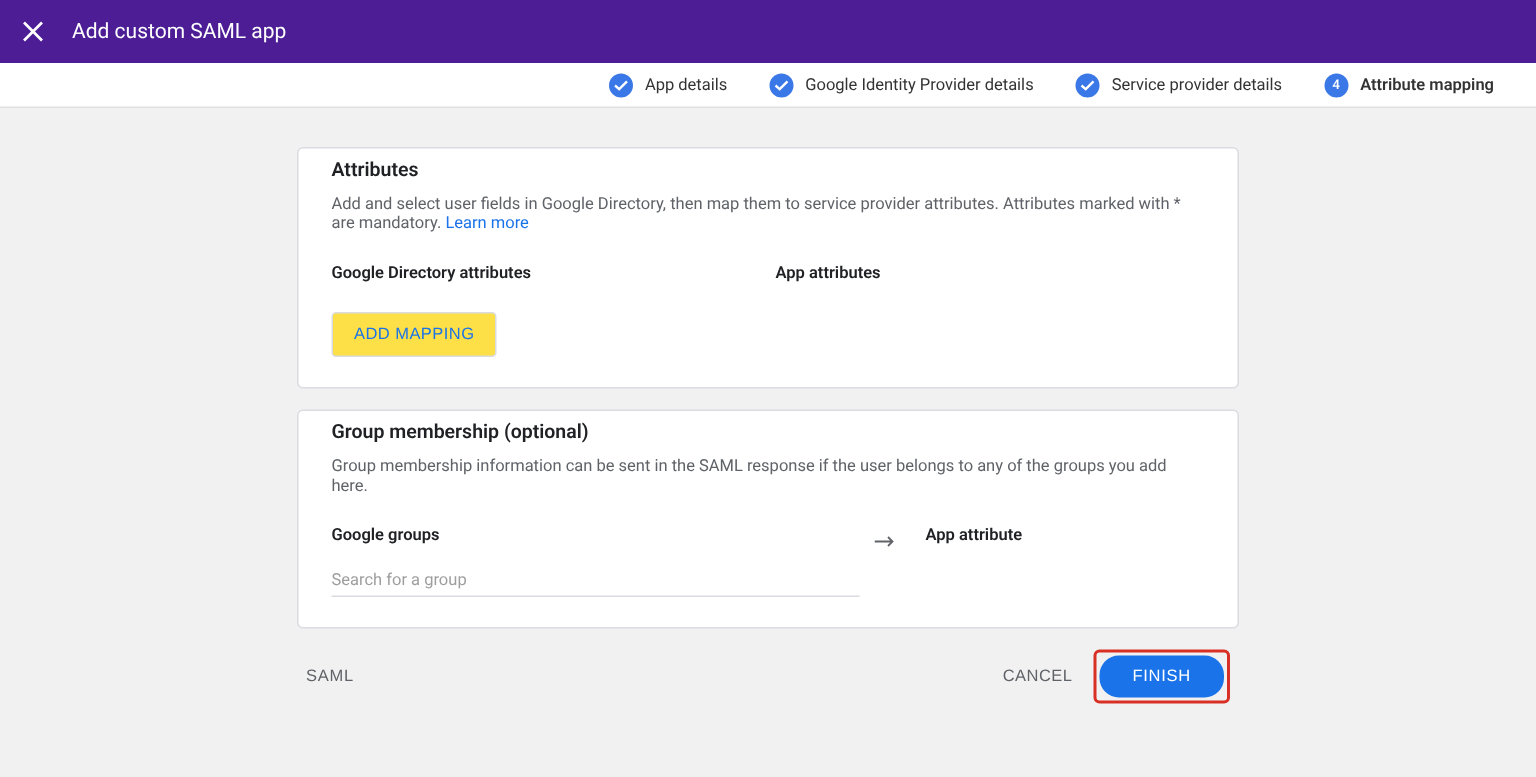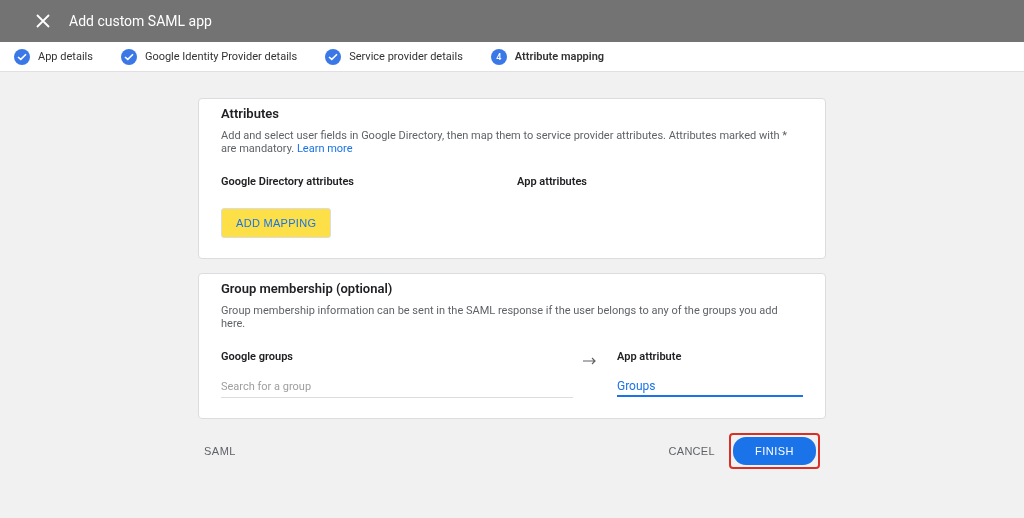--- a/index.html
+++ b/index.html
@@ -4,25 +4,25 @@
   <style>
     * { box-sizing: border-box; margin: 0; padding: 0; }
     body {
       font-family: Roboto, Arial, sans-serif;
       background: #f1f1f1;
       width: 1024px;
       height: 518px;
       overflow: hidden;
     }
     .header {
-      background: #737373;
+      background: #4c1d95;
       height: 42px;
       display: flex;
       align-items: center;
-      padding-left: 33px;
+      padding-left: 12px;
       color: #fff;
     }
     .close-btn {
       cursor: pointer;
       display: flex;
       align-items: center;
       justify-content: center;
       width: 20px;
       height: 20px;
     }
@@ -32,20 +32,21 @@
       font-weight: 400;
       margin-left: 16px;
     }
     .stepper {
       background: #fff;
       height: 30px;
       display: flex;
       align-items: center;
       padding-left: 14px;
       border-bottom: 1px solid #e0e0e0;
+      justify-content: flex-end;
     }
     .step {
       display: flex;
       align-items: center;
       margin-right: 28px;
       cursor: pointer;
     }
     .step-circle {
       width: 16px;
       height: 16px;
@@ -264,21 +265,20 @@
         <div class="field-label">Google groups</div>
         <input class="search-input" placeholder="Search for a group" style="">
       </div>
       <div class="arrow">
         <svg width="14" height="8" viewBox="0 0 14 8" fill="none" stroke="#5f6368" stroke-width="1.2">
           <path d="M0 4 H12 M9 1 L12 4 L9 7"></path>
         </svg>
       </div>
       <div class="field-right">
         <div class="field-label">App attribute</div>
-        <input class="app-attr-input" value="Groups" style="">
       </div>
     </div>
   </div>
 
   <div class="footer">
     <button class="back-btn">SAML</button>
     <div class="footer-right">
       <button class="cancel-btn">CANCEL</button>
       <div class="finish-wrap">
         <button class="finish-btn">FINISH</button>

